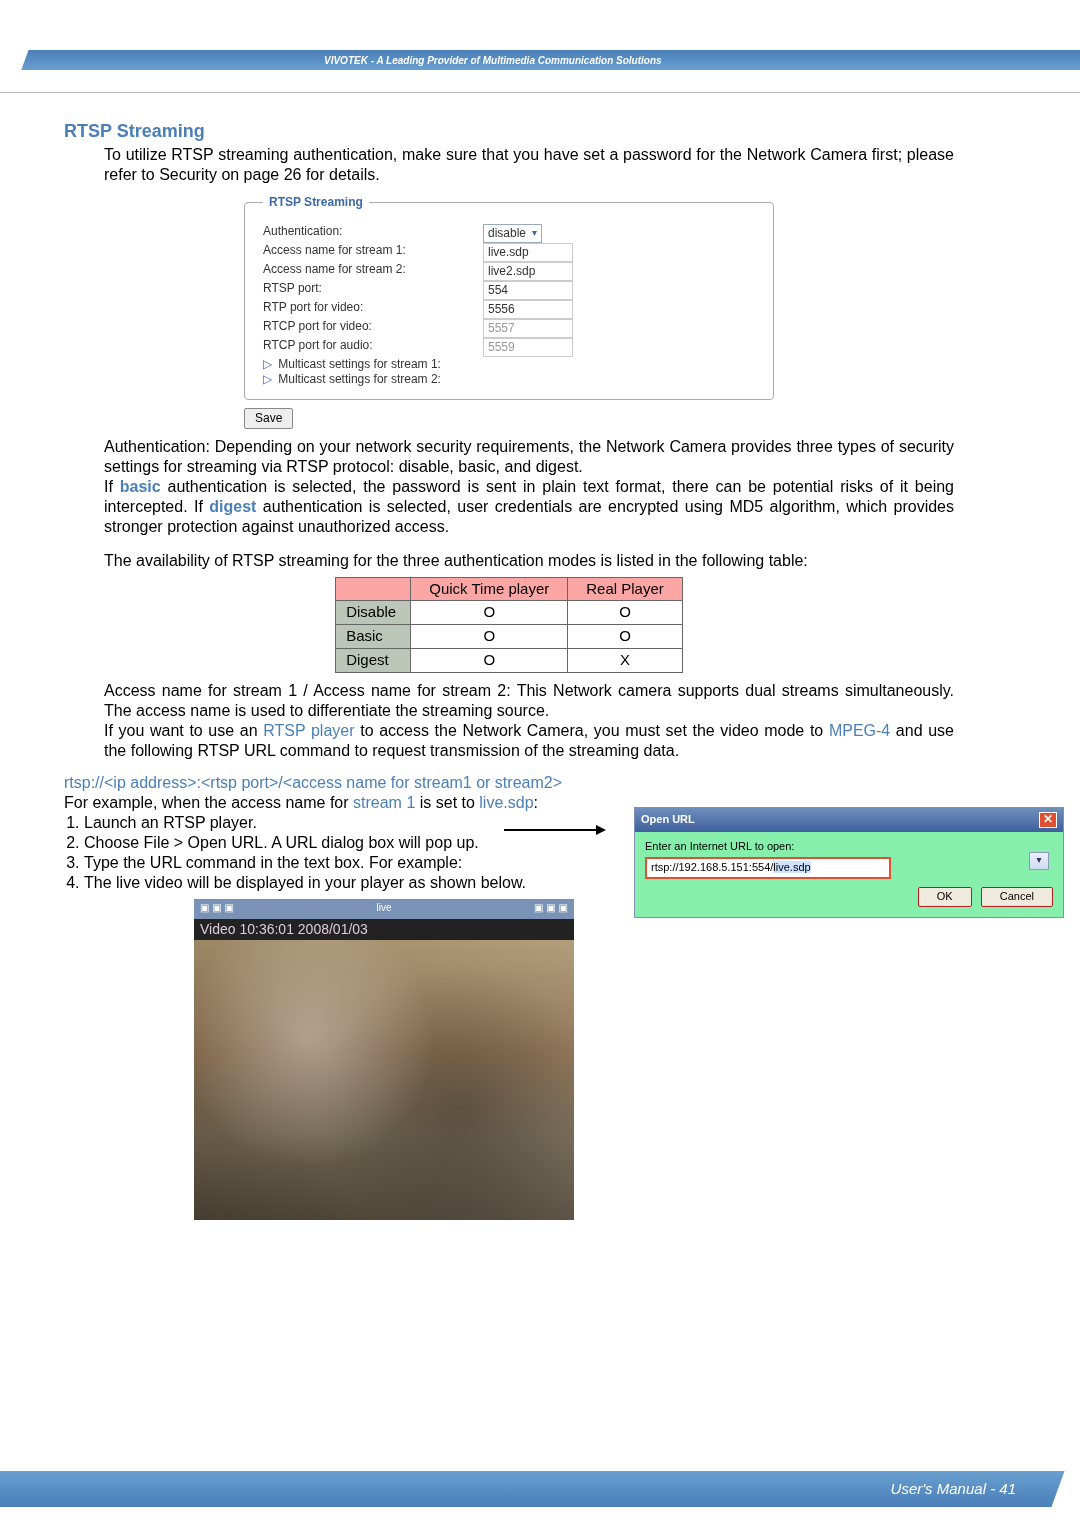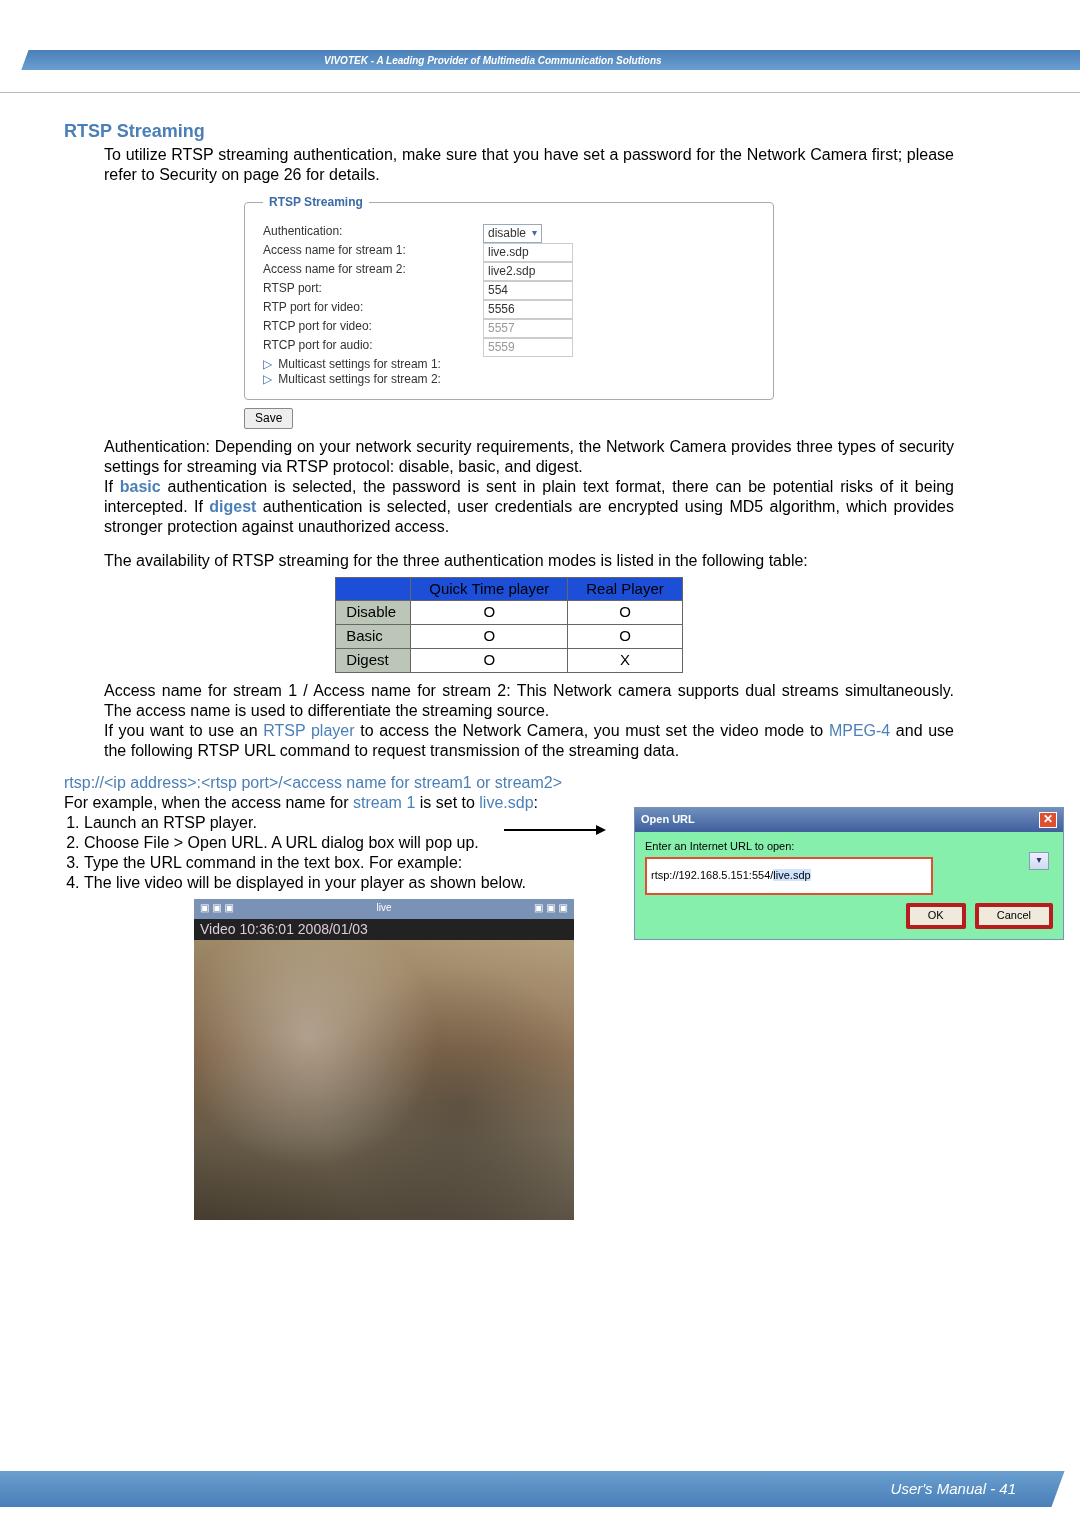--- a/index.html
+++ b/index.html
@@ -98,21 +98,21 @@
   table.auth {
     border-collapse: collapse;
     margin: 6px auto 8px auto;
     font-size: 15px;
   }
   table.auth td, table.auth th {
     border: 1px solid #666;
     padding: 2px 18px;
     text-align: center;
   }
-  table.auth th { font-weight: normal; background: #1d4ed8; text-align: center; }
+  table.auth th { font-weight: normal; background: #fca5a5; text-align: center; }
   table.auth td.rowhead { background: #bcc6b8; text-align: left; padding: 2px 14px 2px 10px; }
   
   .figures-row { position: relative; }
   .dialog {
     position: absolute;
     right: -110px;
     top: -6px;
     width: 430px;
     border: 1px solid #7a92b5;
     background: #86efac;
@@ -127,29 +127,29 @@
   }
   .dialog .closebox {
     width: 18px; height: 16px; background: #e05030;
     border: 1px solid #fff; color: #fff; font-size: 12px;
     display: flex; align-items: center; justify-content: center;
   }
   .dialog .body { padding: 8px 10px 10px 10px; }
   .dialog .urlbox {
     border: 2px solid #e05030;
     background: #fff;
-    width: 288px;
-    padding: 10px 4px;
+    width: 246px;
+    padding: 2px 4px;
     margin: 4px 0 8px 0;
     font-size: 11px;
   }
   .dialog .urlbox .hl { background: #cfe3ff; }
   .dialog .btns { text-align: right; }
   .dialog .btn {
-    border: 4px solid #b91c1c; background: #efeadc;
+    border: 1px solid #b91c1c; background: #efeadc;
     padding: 2px 18px; margin-left: 6px; font-size: 11px;
     border-radius: 2px; display: inline-block;
   }
   .dialog .dropbtn {
     position: absolute; right: 14px; top: 44px;
     width: 20px; height: 18px; border: 1px solid #8a9ab8;
     background: linear-gradient(#eef,#cde); color: #336; font-size: 10px;
     display: flex; align-items: center; justify-content: center;
   }
   .arrowline {

